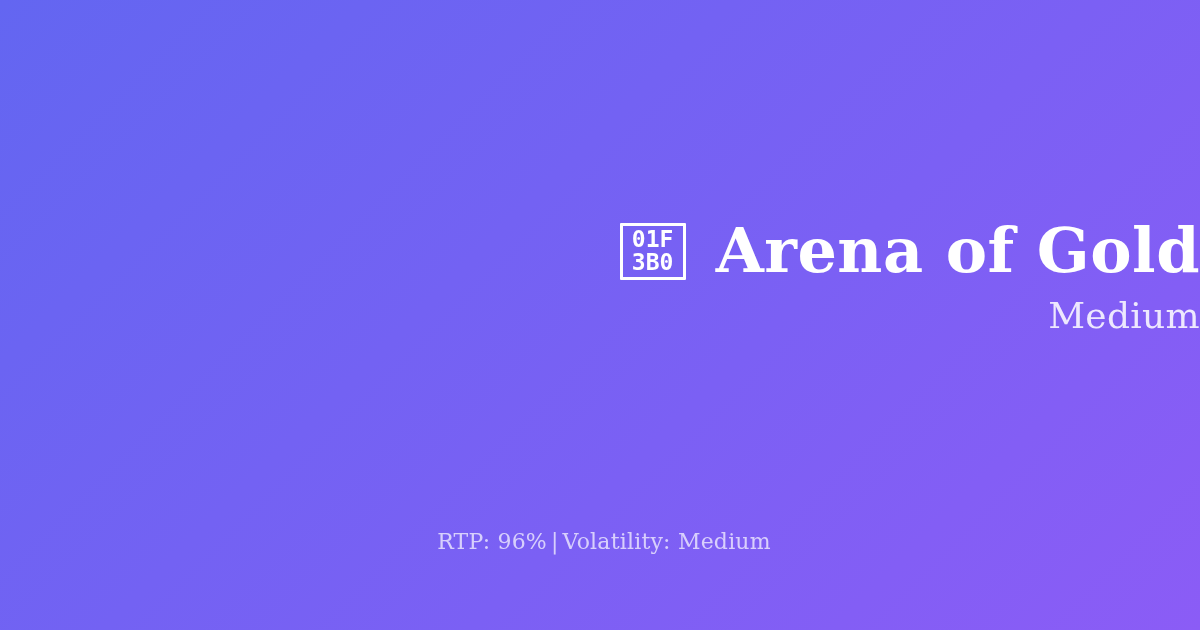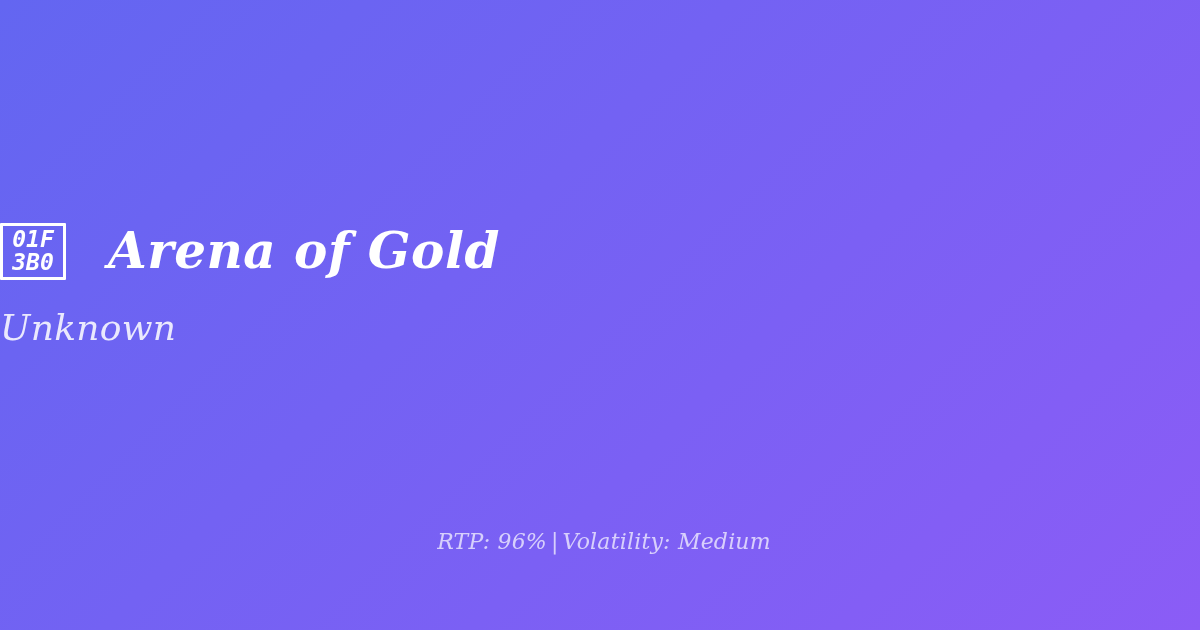--- a/index.html
+++ b/index.html
@@ -17,26 +17,25 @@
   }
 
   
   .og-card {
     position: relative;
     box-sizing: border-box;
     width: 1200px;
     height: 630px;
     display: flex;
     flex-direction: column;
-    align-items: flex-start;
+    align-items: flex-end;
     justify-content: center;
     background-image: linear-gradient(135deg, #6366F1 0%, #8B5CF6 100%);
     background-color: #6366F1;
     overflow: hidden;
-    font-style: italic;
   }
 
   
   .title-row {
     display: flex;
     flex-direction: row;
     align-items: center;
     justify-content: center;
     gap: 30px;
     margin: 0;
@@ -65,27 +64,27 @@
     font-size: 23px;
     line-height: 23px;
     font-weight: 700;
     color: #FFFFFF;
     letter-spacing: 0px;
     white-space: nowrap;
   }
 
   .game-title {
     font-family: "DejaVu Serif", "Liberation Serif", serif;
-    font-size: 50px;
+    font-size: 62px;
     line-height: 78px;
     font-weight: 700;
     color: #FFFFFF;
     letter-spacing: 0.5px;
     white-space: nowrap;
-    margin: 12px;
+    margin: 0;
     padding: 0;
   }
 
   
   .provider-line {
     font-family: "DejaVu Serif", "Liberation Serif", serif;
     font-size: 36px;
     line-height: 44px;
     font-weight: 400;
     color: rgba(255, 255, 255, 0.86);
@@ -130,19 +129,19 @@
 
     <span class="tofu-glyph">
       <span class="tofu-row">01F</span>
       <span class="tofu-row">3B0</span>
     </span>
 
     <h1 class="game-title">Arena of Gold</h1>
 
   </div>
 
-  <div class="provider-line">Unknown</div>
+  <div class="provider-line">Medium</div>
 
   <div class="stats-line">
     <span>RTP: 96%</span><span class="stats-sep">|</span><span>Volatility: Medium</span>
   </div>
 
 </div>
 
 </body></html>

